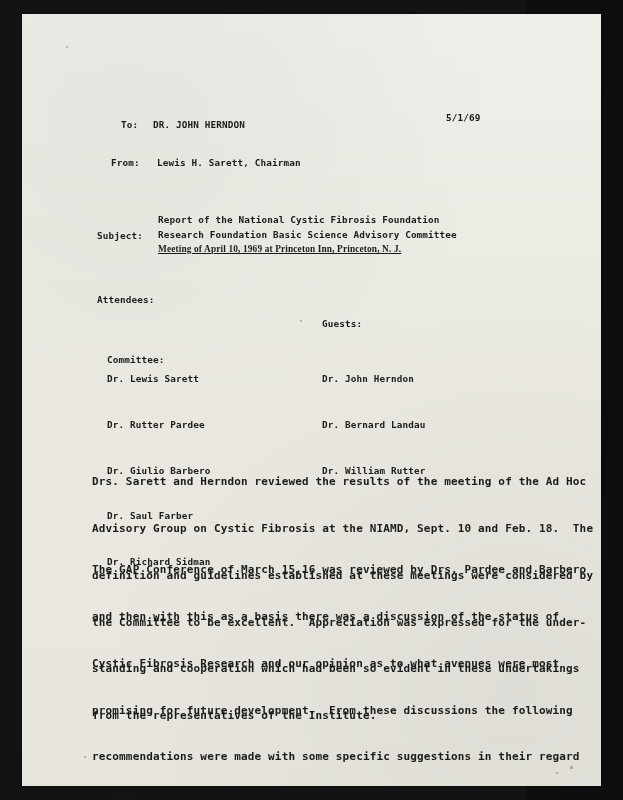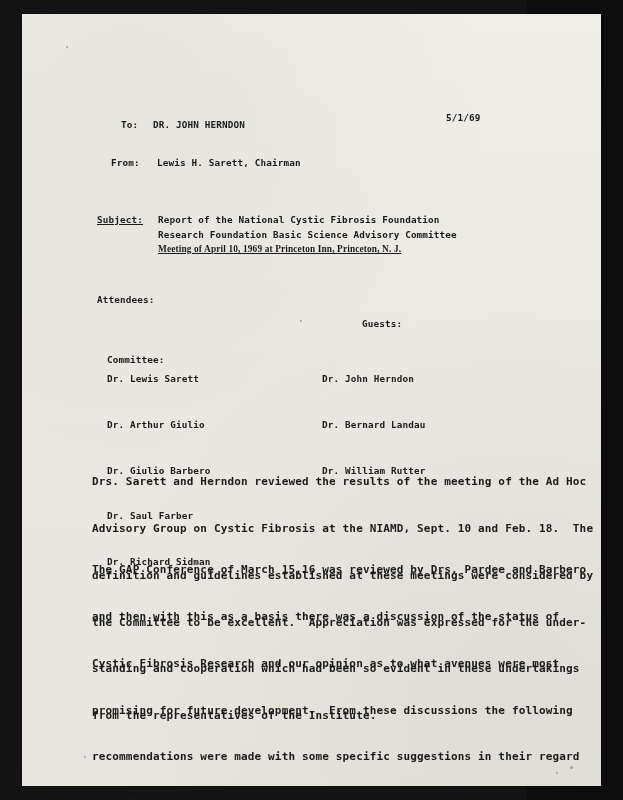--- a/index.html
+++ b/index.html
@@ -90,37 +90,37 @@
     <div class="doc">
 
       <div class="row b" style="left:424px; top:96px;">5/1/69</div>
 
       <div class="row b" style="left:99px; top:103px;">To:</div>
       <div class="row b" style="left:131px; top:103px;">DR. JOHN HERNDON</div>
 
       <div class="row b" style="left:89px; top:141px;">From:</div>
       <div class="row b" style="left:135px; top:141px;">Lewis H. Sarett, Chairman</div>
 
-      <div class="row b" style="left:75px; top:198px;text-decoration:underline;">Subject:</div>
+      <div class="row b" style="left:75px; top:214px;">Subject:</div>
       <div class="row b" style="left:136px; top:198px;">Report of the National Cystic Fibrosis Foundation</div>
       <div class="row b" style="left:136px; top:213px;">Research Foundation Basic Science Advisory Committee</div>
       <div class="row b underline" style="left:136px; top:228px;">Meeting of April 10, 1969 at Princeton Inn, Princeton, N. J.</div>
 
       <div class="row b" style="left:75px; top:278px;">Attendees:</div>
 
       <div class="row b col-head" style="left:85px; top:302px;margin-top:36px;">Committee:</div>
       <div class="block b name-list" style="left:85px; top:327px;">
         <div>Dr. Lewis Sarett</div>
-        <div>Dr. Arthur Giulio</div>
+        <div>Dr. Rutter Pardee</div>
         <div>Dr. Giulio Barbero</div>
         <div>Dr. Saul Farber</div>
         <div>Dr. Richard Sidman</div>
       </div>
 
-      <div class="row b col-head" style="left:300px; top:302px;margin-left:40px;">Guests:</div>
+      <div class="row b col-head" style="left:300px; top:302px;">Guests:</div>
       <div class="block b name-list" style="left:300px; top:327px;">
         <div>Dr. John Herndon</div>
         <div>Dr. Bernard Landau</div>
         <div>Dr. William Rutter</div>
       </div>
 
       <div class="para" style="left:70px; top:429px;">
         <div>Drs. Sarett and Herndon reviewed the results of the meeting of the Ad Hoc</div>
         <div>Advisory Group on Cystic Fibrosis at the NIAMD, Sept. 10 and Feb. 18.  The</div>
         <div>definition and guidelines established at these meetings were considered by</div>

